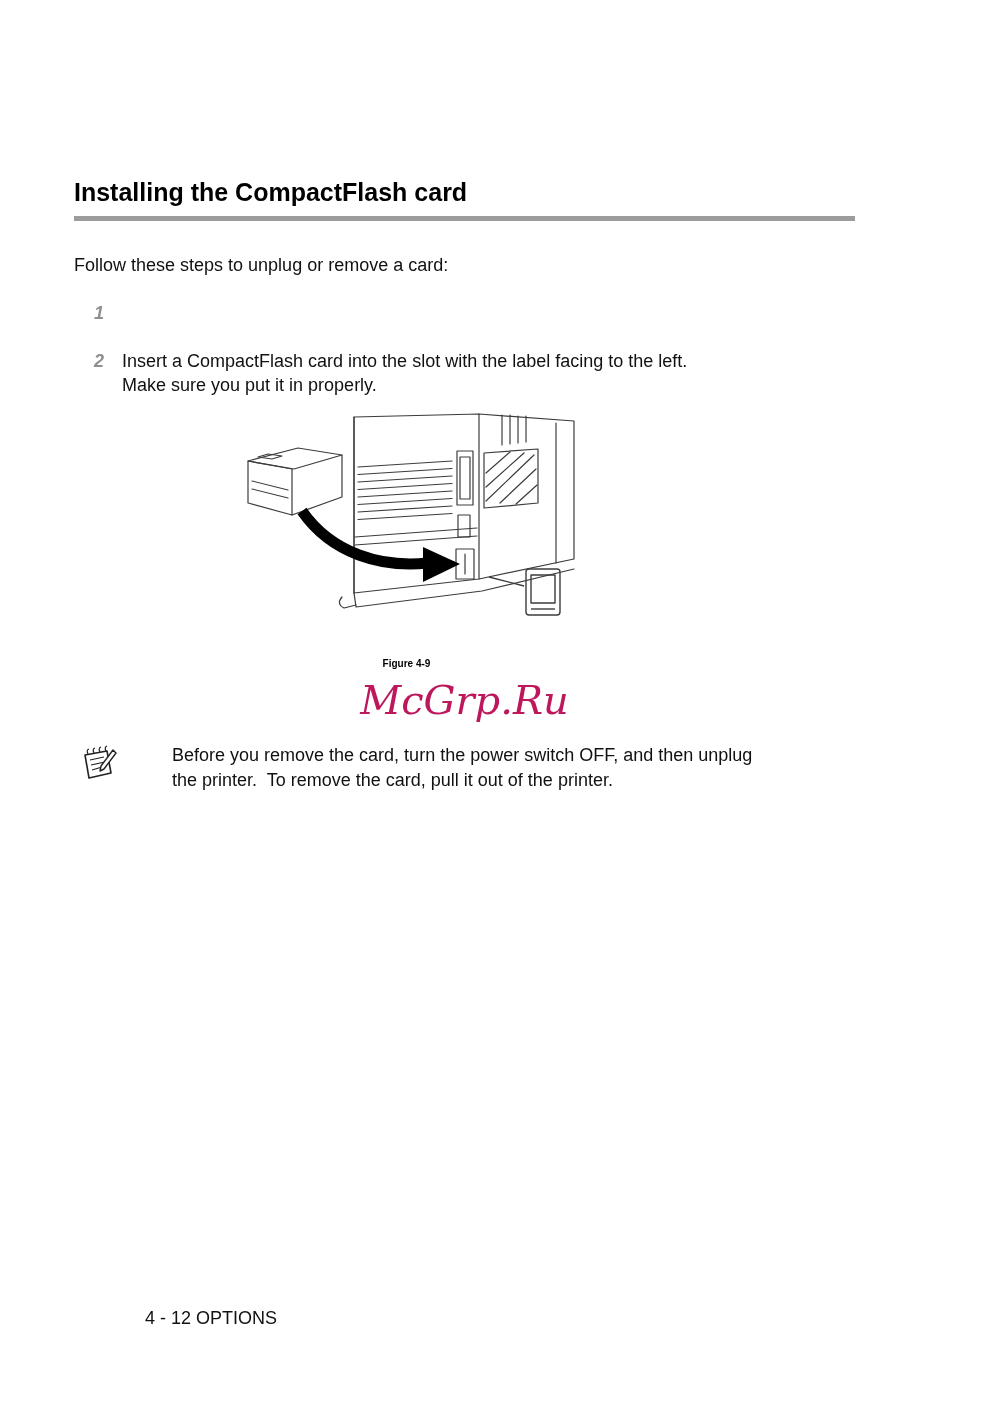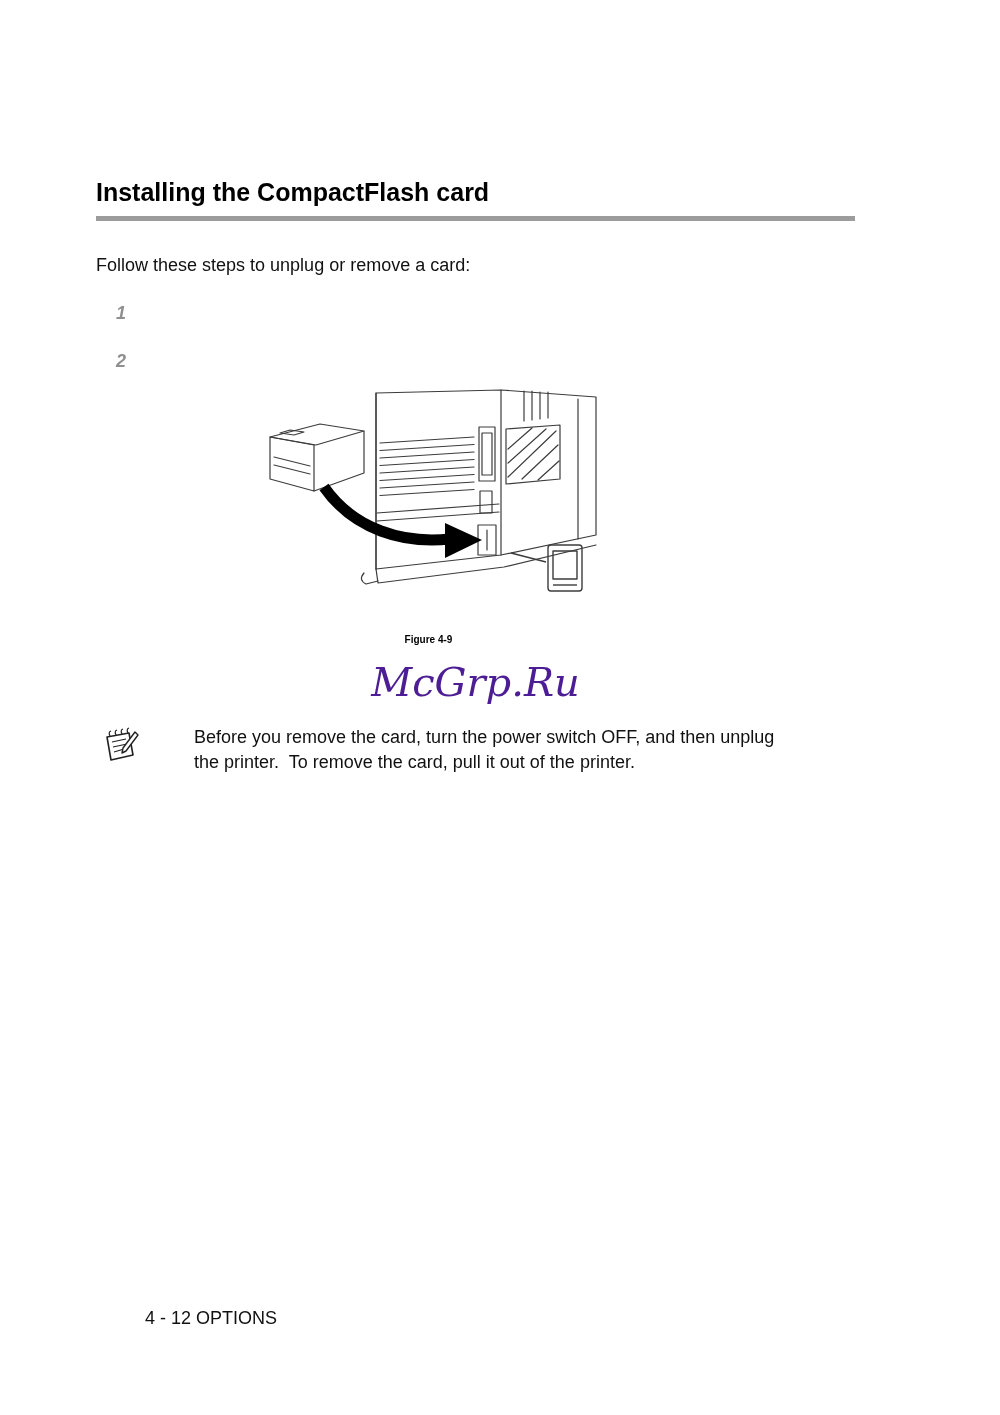--- a/index.html
+++ b/index.html
@@ -5,21 +5,21 @@
   html, body { margin: 0; padding: 0; background: #ffffff; }
   .page {
     position: relative;
     width: 1000px;
     height: 1415px;
     background: #ffffff;
     font-family: "Liberation Sans", sans-serif;
     color: #111111;
     overflow: hidden;
   }
-  .content { padding: 178px 145px 0 96px; }
+  .content { padding: 178px 145px 0 74px; }
 
   h1.title {
     margin: 0;
     font-size: 25px;
     line-height: 29px;
     font-weight: bold;
     color: #000000;
   }
   .title-rule {
     height: 5px;
@@ -55,26 +55,26 @@
     text-align: center;
     font-weight: bold;
     font-size: 10px;
     margin-top: 22px;
     color: #000;
   }
 
   .watermark {
     width: 100%;
     text-align: center;
-    margin-top: 14px;
+    margin-top: 8px;
     font-family: "DejaVu Serif", serif;
     font-style: italic;
     font-size: 40px;
     line-height: 46px;
-    color: #4c1d95;
+    color: #be185d;
   }
 
   .note { display: flex; margin-top: 20px; gap: 28px; }
   .note-icon { flex: 0 0 38px; margin-left: 6px; margin-right: 26px; padding-top: 2px; }
   .note-text {
     margin: 0;
     font-size: 18px;
     line-height: 25px;
     max-width: 605px;
     white-space: pre-wrap;
@@ -98,20 +98,24 @@
     <div class="title-rule"></div>
 
     <p class="intro">Follow these steps to unplug or remove a card:</p>
 
     <div class="step">
       <span class="step-num">1</span>
     </div>
 
     <div class="step">
       <span class="step-num">2</span>
+      <div class="step-text">
+        <p>Insert a CompactFlash card into the slot with the label facing to the left.</p>
+        <p>Make sure you put it in properly.</p>
+      </div>
     </div>
 
     <div class="figure">
       <svg width="360" height="225" viewBox="0 0 360 225">
         <g fill="none" stroke="#3c3c3c" stroke-width="1.2" stroke-linecap="round" stroke-linejoin="round">
 
           <path d="M130,6 L255,3 L350,10 L350,148 L255,168 L130,182 Z"></path>
           <line x1="255" y1="3" x2="255" y2="168"></line>
           <line x1="130" y1="6" x2="130" y2="182"></line>
 

